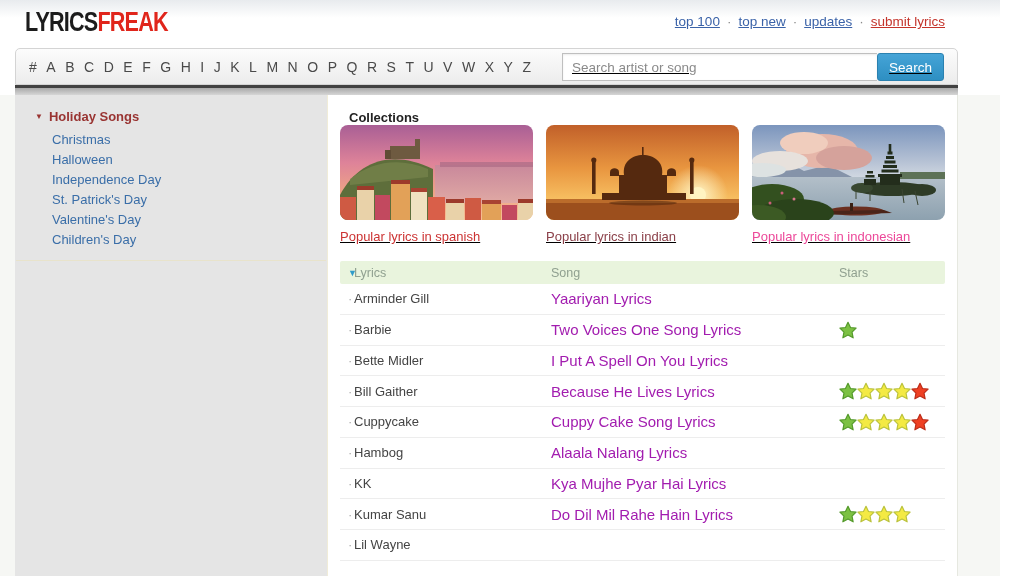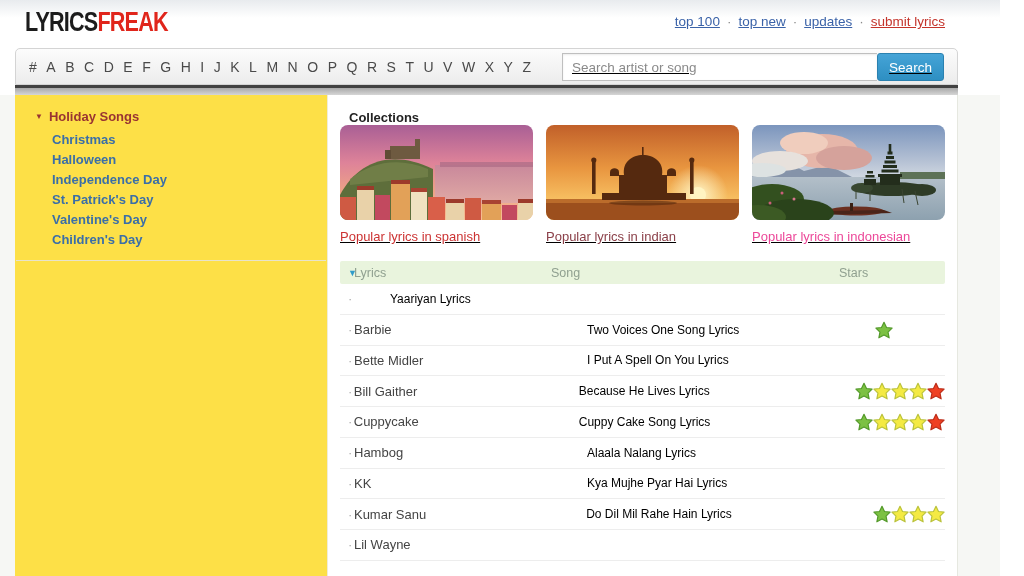--- a/index.html
+++ b/index.html
@@ -35,25 +35,25 @@
     border:1px solid #2a81b0; border-radius:3px; color:#fff; font-size:13.5px;
     font-family:"Liberation Sans",sans-serif; cursor:pointer; }
   .dark-rule { position:absolute; left:15px; top:85px; width:943px; height:3px; background:#414141; }
   .gray-rule { position:absolute; left:15px; top:88px; width:943px; height:7px;
     background:linear-gradient(180deg,#a8a8a8,#d6d6d6); }
 
   
   .content-band { position:absolute; left:0; top:95px; width:1024px; height:481px; background:#f6f7f4; }
   .container { position:absolute; left:15px; top:0; width:943px; height:481px;
     display:flex; background:#fff; border-right:1px solid #e6e8e0; }
-  .sidebar { width:313px; height:481px; background:#fde047; border-right:1px solid #f0ecd8; }
+  .sidebar { width:313px; height:481px; background:#e5e5e5; border-right:1px solid #f0ecd8; }
   .sidebar-header { padding:14px 0 0 20px; font-size:13px; font-weight:bold; color:#993432; cursor:pointer; }
   .tri-red { font-size:8px; color:#993432; vertical-align:2px; margin-right:6px; }
   .sidebar-list { list-style:none; margin-top:5px; }
-  .sidebar-list li { padding-left:37px; line-height:19px;font-weight:bold; }
+  .sidebar-list li { padding-left:37px; line-height:19px; }
   .sidebar-list a { font-size:13px; color:#3a6ea8; text-decoration:none; cursor:pointer; }
   .sidebar-divider { margin:11px 1px 0 1px; border-top:1px solid #e8e3cb; }
 
   .main { flex:1; background:#fff; padding:0 0 0 12px; overflow:hidden; }
   .collections-title { margin:15px 0 0 9px; font-size:13px; font-weight:bold; color:#222; }
   .cards { display:flex; gap:13px; }
   .card { width:193px;text-decoration:underline; }
   .card-img { width:193px; height:95px; border-radius:8px; overflow:hidden; cursor:pointer; }
   .card-img svg { display:block; width:193px; height:95px; }
   .card-caption { display:block; margin-top:9px; font-size:13px; text-decoration:none; cursor:pointer; }
@@ -62,21 +62,21 @@
   .lyrics-table { margin-top:17px; width:605px; }
   .thead { display:flex; align-items:center; height:23px; background:#e9f4dd; border-radius:2px;
     font-size:12.5px; color:#90a090; }
   .tri-blue { width:14px; padding-left:8px; font-size:9px; color:#2f9cc9; cursor:pointer; }
   .col-artist { width:197px; }
   .col-song  { width:288px; }
   .col-stars { flex:1; }
   .trow { display:flex; align-items:center; height:30.75px; border-bottom:1px solid #ededed; }
   .bullet { width:14px; padding-left:8px; color:#aaa; font-size:13px; }
   .cell-artist { width:197px; font-size:13px; color:#444; }
-  .cell-song { width:288px; font-size:12px; color:#000000; text-decoration:none; cursor:pointer;margin-left:36px; }
+  .cell-song { width:288px; font-size:15px; color:#a21caf; text-decoration:none; cursor:pointer; }
   .cell-stars { flex:1; display:flex; align-items:center; }
   .star { width:18px; height:18px; }
 </style>
 </head>
 <body>
 
 <div class="page">
 
   <header class="top-header">
     <div class="logo">
@@ -294,20 +294,21 @@
         <div class="lyrics-table">
           <div class="thead">
             <span class="tri-blue">▼</span>
             <span class="col-artist">Lyrics</span>
             <span class="col-song">Song</span>
             <span class="col-stars">Stars</span>
           </div>
           <div id="table-body">
               <div class="trow">
                 <span class="bullet">·</span>
+                <span class="cell-artist">Arminder Gill</span>
                 <a class="cell-song">Yaariyan Lyrics</a>
                 <span class="cell-stars"></span>
               </div>
               <div class="trow">
                 <span class="bullet">·</span>
                 <span class="cell-artist">Barbie</span>
                 <a class="cell-song">Two Voices One Song Lyrics</a>
                 <span class="cell-stars">
                   <svg viewBox="0 0 20 20" class="star">
                     <polygon points="10,1.5 12.8,7.2 19,8 14.5,12.4 15.7,18.7 10,15.6 4.3,18.7 5.5,12.4 1,8 7.2,7.2" fill="#7cc143" stroke="#53992a" stroke-width="1.3" stroke-linejoin="round"></polygon>

